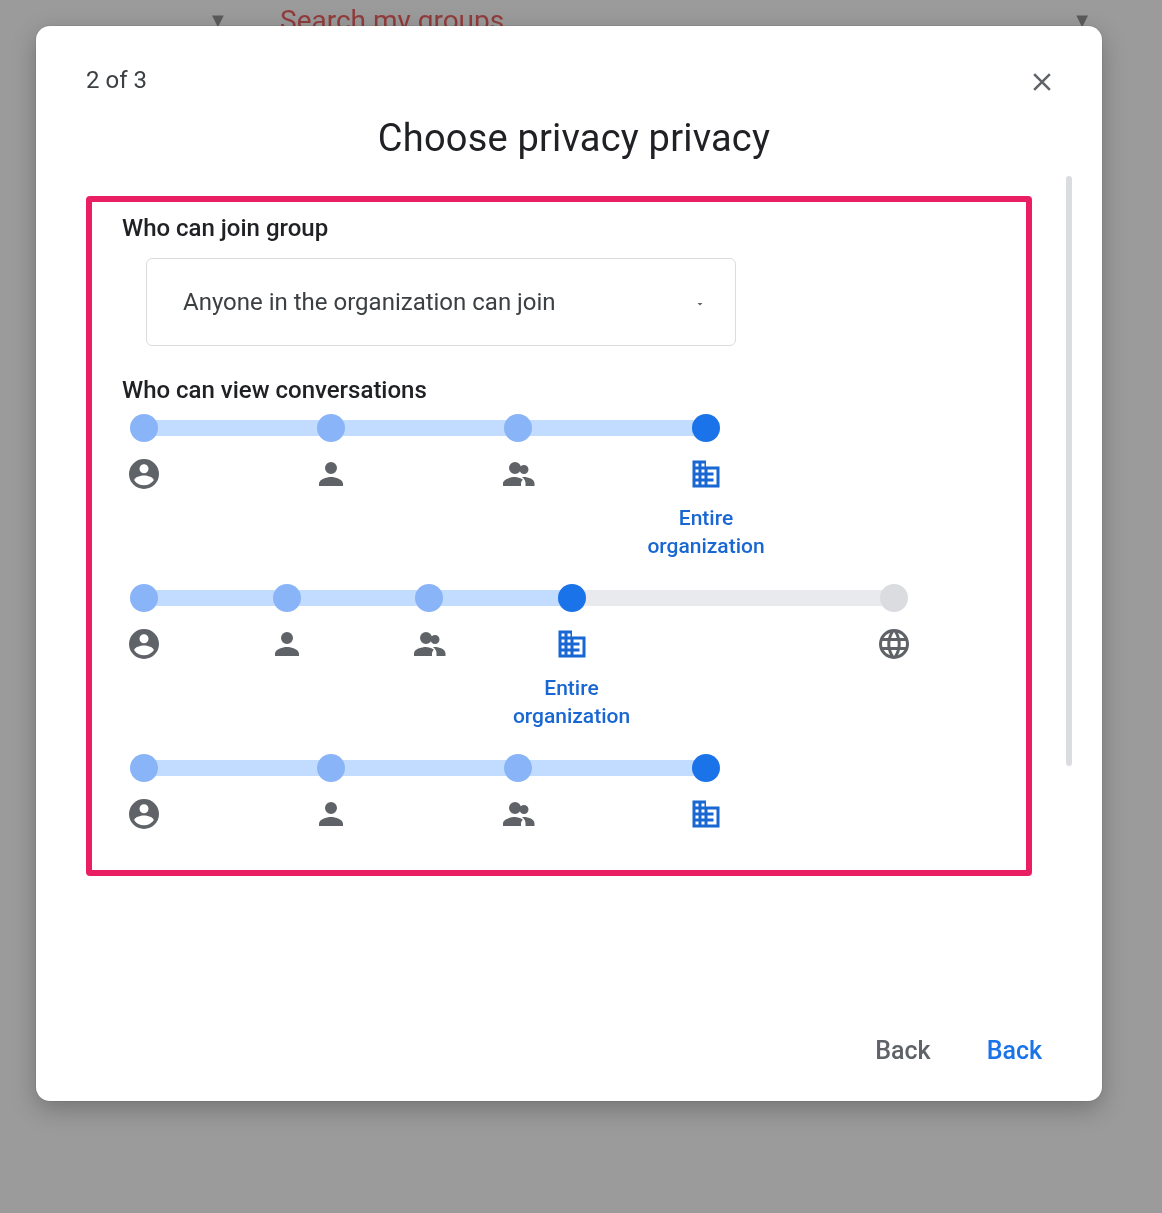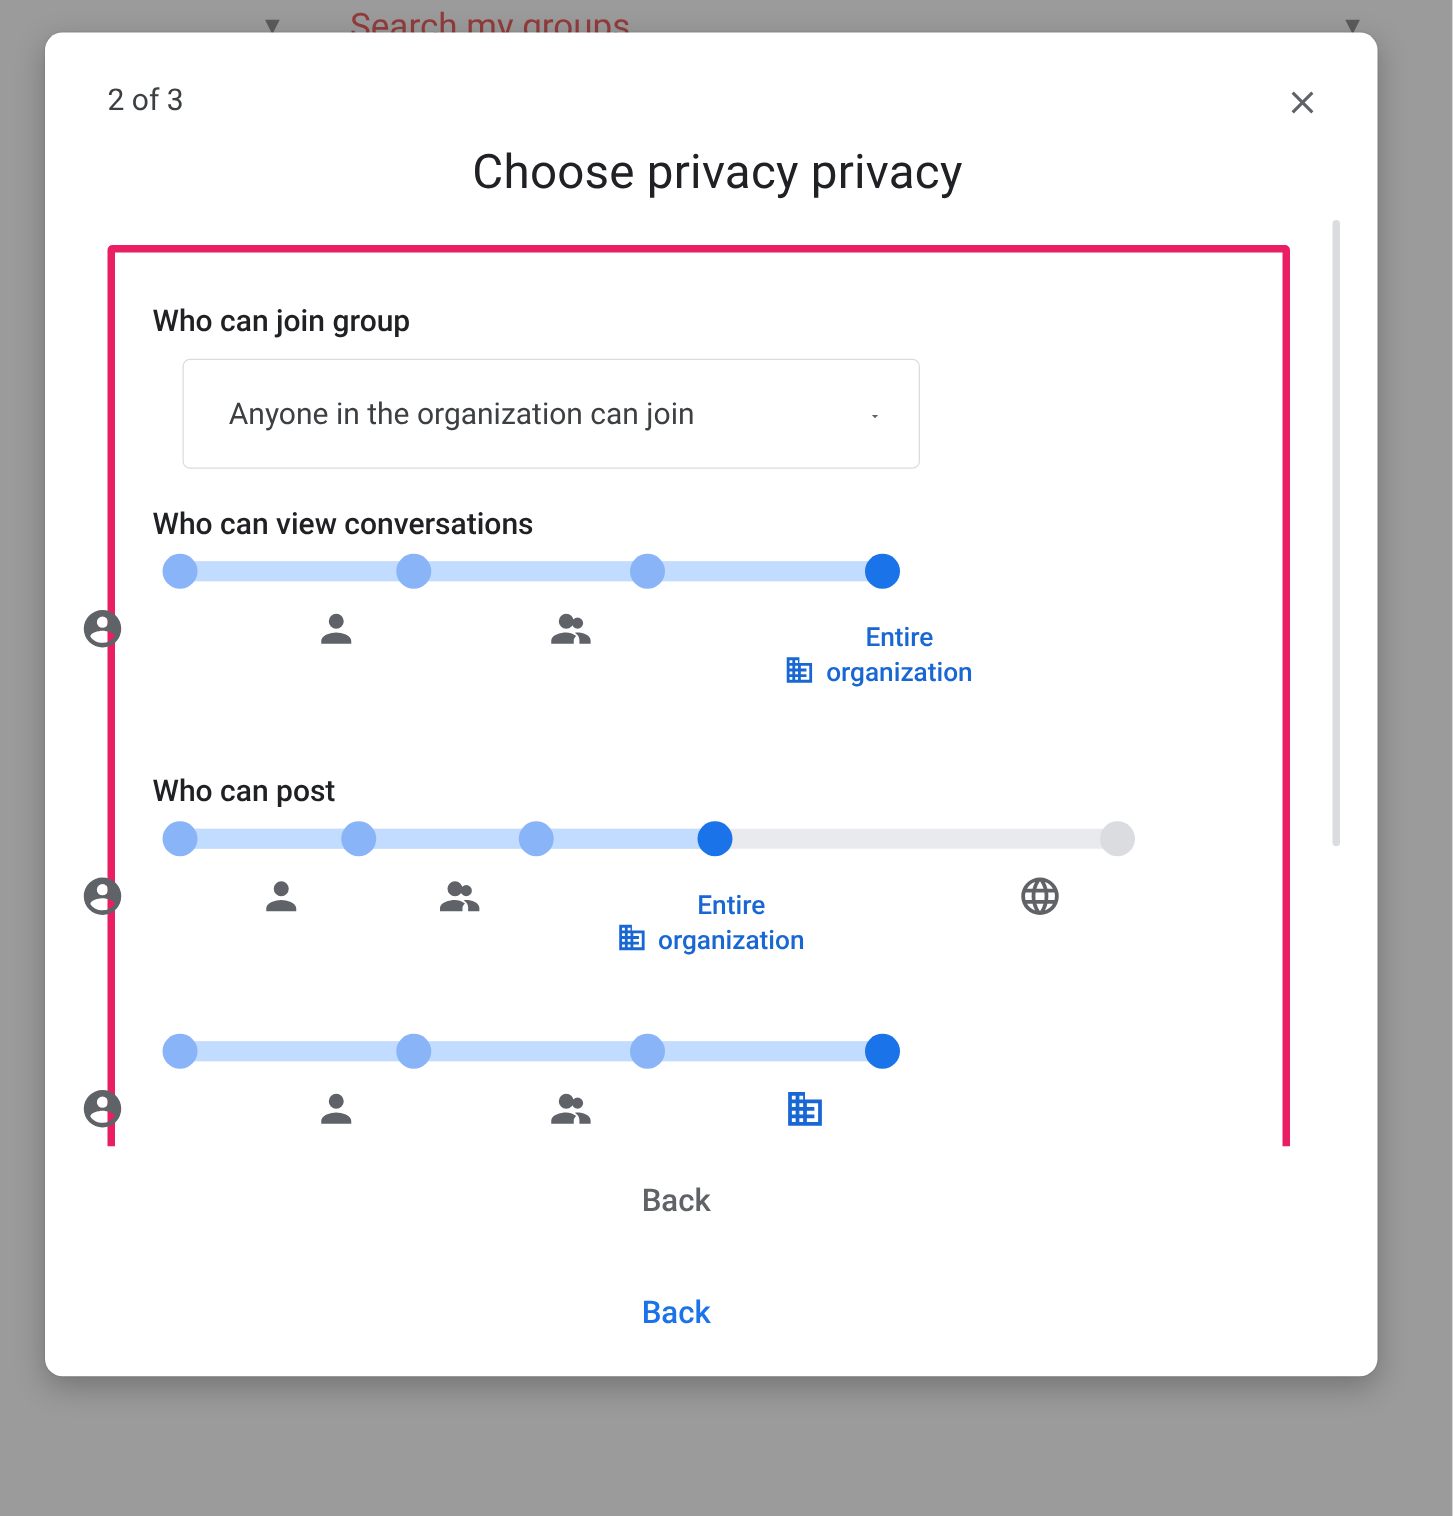--- a/index.html
+++ b/index.html
@@ -34,21 +34,21 @@
   .step {
     font-size:24px; color:#3c4043; font-weight:400; margin-bottom:22px;
   }
   .title {
     font-size:38px; color:#202124; font-weight:400; text-align:center; margin-bottom:36px;
     letter-spacing:0.2px;
   }
   .highlight-box {
     border: 6px solid #e91e63;
     border-radius:4px;
-    padding: 41px 30px 18px 30px;
+    padding: 12px 30px 18px 30px;
     margin-right:30px;
   }
   .section-label {
     font-size:24px; color:#202124; font-weight:500; margin-bottom:16px;
   }
   .select-box {
     margin-left:24px; margin-bottom:30px;
     border:1px solid #dadce0; border-radius:6px;
     width:590px; height:88px;
     display:flex; align-items:center; justify-content:space-between;
@@ -70,37 +70,36 @@
     width:28px; height:28px; border-radius:50%;
     background:#8ab4f8;
     cursor:pointer;
   }
   .slider-stop.inactive { background:#dadce0; }
   .slider-stop.selected { background:#1a73e8; }
   .option-row {
     display:flex; position:relative; margin-top:20px; height:100px;
   }
   .option-col {
-    position:absolute; width:160px; display:flex; flex-direction:row; align-items:flex-end;
+    position:absolute; width:160px; display:flex; flex-direction:column; align-items:center;
     transform:translateX(-50%);
   }
   .option-col svg { width:36px; height:36px; }
   .option-col .lbl { margin-top:12px; font-size:21px; font-weight:500; text-align:center; line-height:1.35; }
   .option-col.sel .lbl { color:#1967d2; }
   .ic-grey { fill:#5f6368; }
   .ic-blue { fill:#1967d2; }
   .close-btn {
     position:absolute; top:36px; right:40px; width:40px; height:40px;
     display:flex; align-items:center; justify-content:center; cursor:pointer;
   }
   .close-btn svg { width:30px; height:30px; }
   .footer {
     display:flex; justify-content:flex-end; gap:48px;
     padding: 24px 56px 0 0;
-    flex-direction: column;
   }
   .footer button {
     background:none; border:none; font-size:25px; font-weight:500;
     cursor:pointer; padding:6px 4px; font-family:inherit;
   }
   .btn-back { color:#5f6368; }
   .btn-next { color:#1a73e8; }
 </style>
 </head>
 <body>
@@ -162,21 +161,20 @@
           </div>
           <div class="option-col sel" style="left:100%">
             <svg viewBox="0 0 24 24">
                 <path class="ic-blue" d="M12 3H3v18h18V7h-9V3zM7 19H5v-2h2v2zm0-4H5v-2h2v2zm0-4H5V9h2v2zm0-4H5V5h2v2zm4 12H9v-2h2v2zm0-4H9v-2h2v2zm0-4H9V9h2v2zm0-4H9V5h2v2zm8 12h-6v-2h2v-2h-2v-2h2v-2h-2V9h6v10zm-2-8h-2v2h2v-2zm0 4h-2v2h2v-2z"></path>
               </svg>
             <div class="lbl">Entire organization</div>
           </div>
         </div>
       </div>
 
-      <div class="section-label">Who can post</div>
       <div class="slider-wrap">
         <div class="slider-track" style="width:750px">
           <div class="slider-fill" style="width:57%"></div>
           <div class="slider-stop" style="left:0%"></div>
           <div class="slider-stop" style="left:19%"></div>
           <div class="slider-stop" style="left:38%"></div>
           <div class="slider-stop selected" style="left:57%"></div>
           <div class="slider-stop inactive" style="left:100%"></div>
         </div>
         <div class="option-row" style="width:750px">

